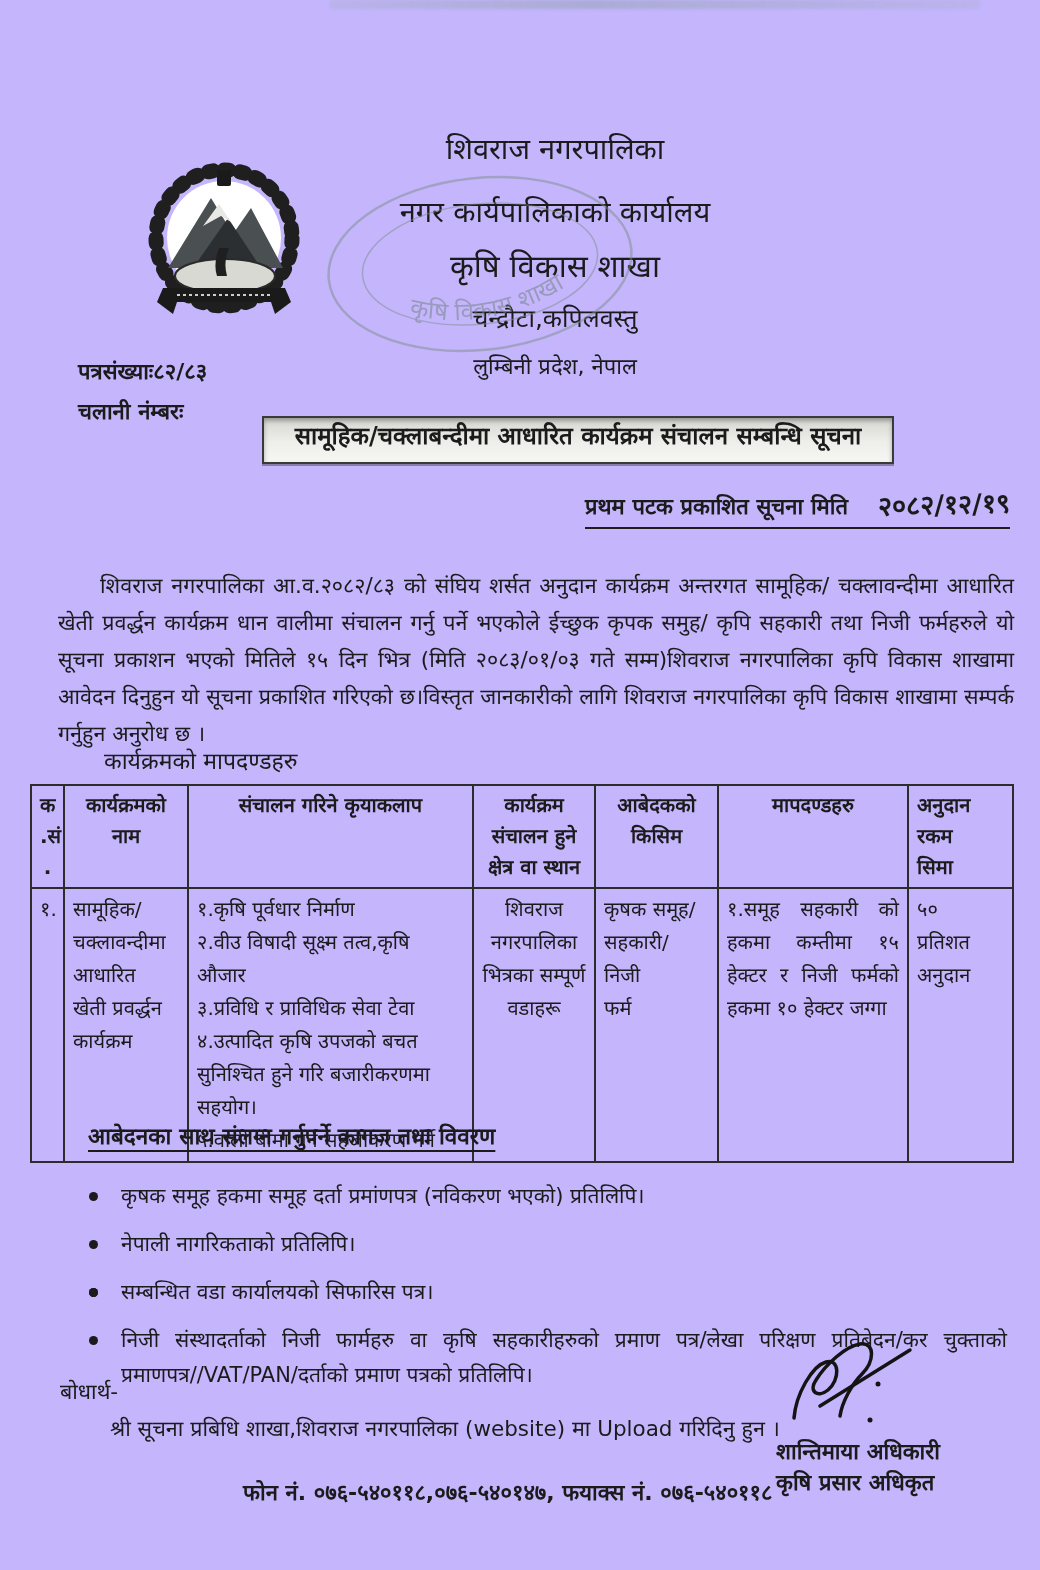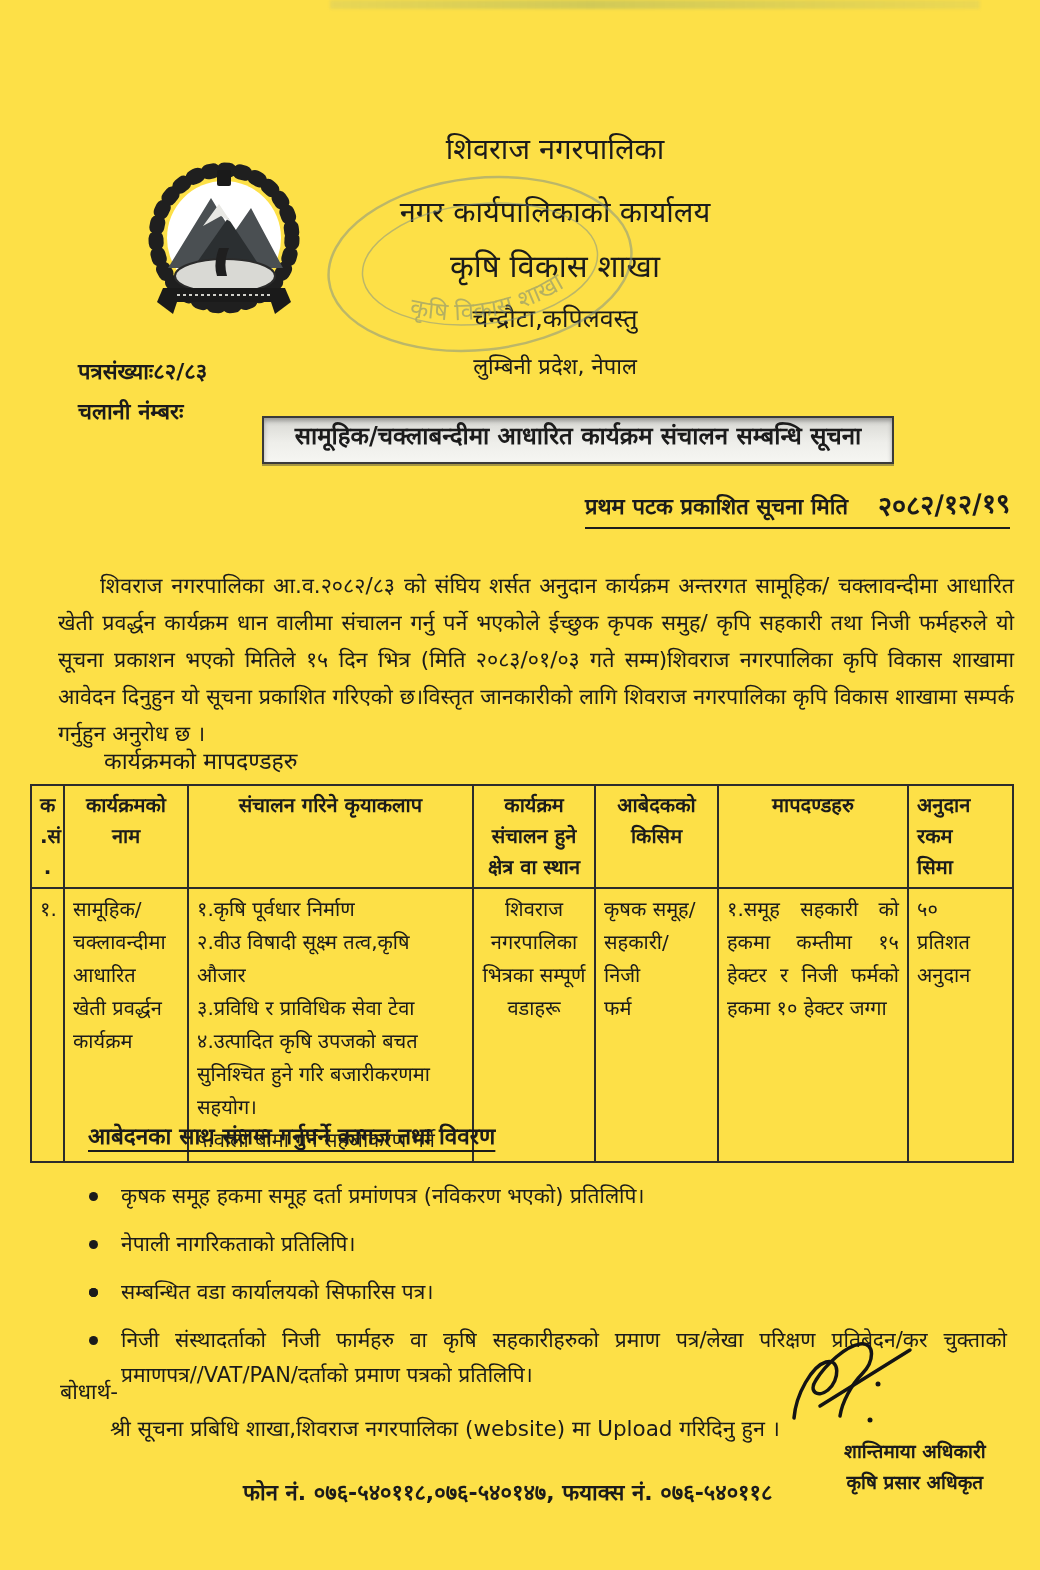--- a/index.html
+++ b/index.html
@@ -1,18 +1,18 @@
 <!DOCTYPE html>
 <html><head>
 <meta charset="utf-8">
 <style>
   html,body { margin:0; padding:0; background:#888; }
   .page {
     position:relative; width:1040px; height:1570px; margin:0 auto;
-    background:#fde047; overflow:hidden; color:#1b1b1b;
+    background:#c4b5fd; overflow:hidden; color:#1b1b1b;
     font-family:"DejaVu Sans","Liberation Sans",sans-serif;
   }
   .scan-strip {
     position:absolute; left:330px; top:0; width:650px; height:9px;
     background:linear-gradient(90deg, rgba(140,170,150,.18), rgba(110,150,125,.30) 40%, rgba(140,170,150,.15));
     filter:blur(1.5px);
   }
   
   .logo { position:absolute; left:133px; top:156px; width:182px; height:172px; }
   .letterhead { position:absolute; left:305px; top:128px; width:500px; text-align:center; }
@@ -63,21 +63,21 @@
   ul.doc-list li { position:relative; padding-left:38px; margin-bottom:13px; font-size:21px; line-height:35px; }
   ul.doc-list li .bullet {
     position:absolute; left:6px; top:13px; width:9px; height:9px; border-radius:50%; background:#1b1b1b;
   }
   ul.doc-list li.justify { text-align:justify; }
   
   .cc { position:absolute; left:60px; top:1376px; font-size:21.5px; }
   .cc .cc-line { margin:8px 0 17px 50px; }
   
   .sig-draw { position:absolute; left:782px; top:1332px; width:160px; height:108px; }
-  .sig-block { position:absolute; left:844px; top:1436px; font-size:19px; font-weight:700; line-height:31px;text-align:center; }
+  .sig-block { position:absolute; left:776px; top:1436px; font-size:22px; font-weight:700; line-height:31px; }
   
   .phone { position:absolute; left:243px; top:1476px; font-size:22px; font-weight:600; }
 </style>
 </head>
 <body>
 
 <div class="page">
 
   <div class="scan-strip"></div>
 

